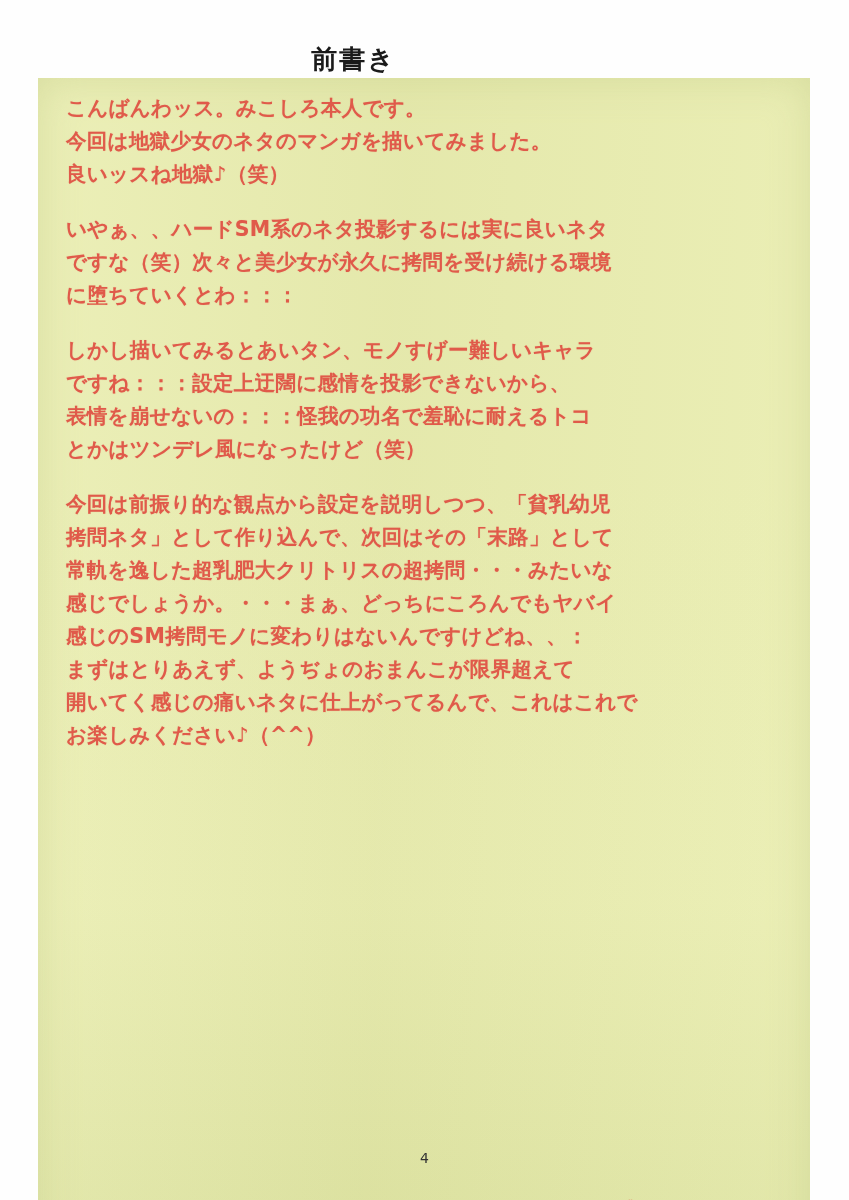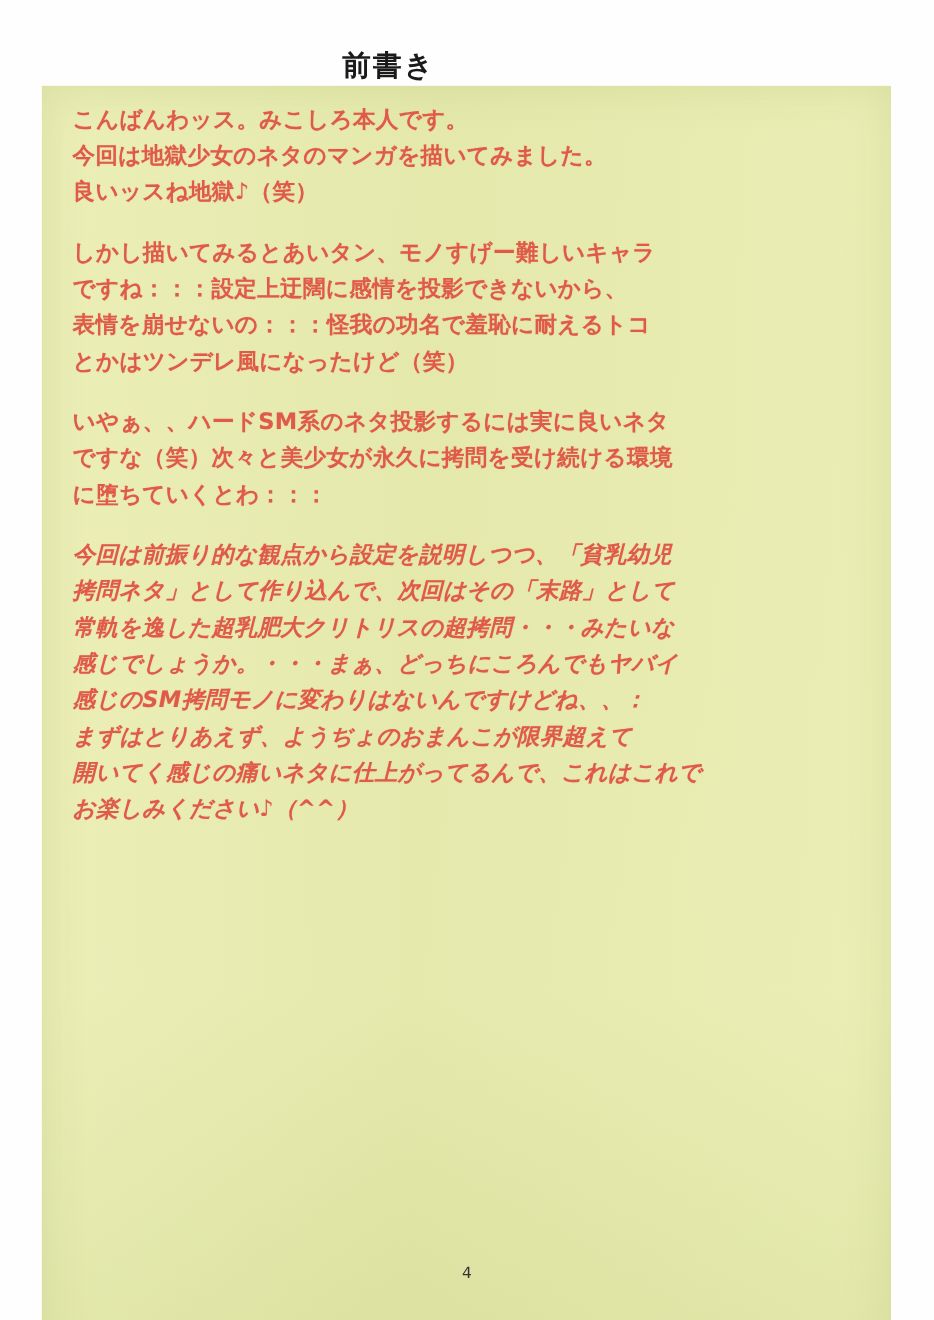--- a/index.html
+++ b/index.html
@@ -58,21 +58,20 @@
     white-space: pre-wrap;
     letter-spacing: 0.3px;
     text-shadow: 0 0 1px rgba(224,90,74,0.35);
     font-family: "DejaVu Sans", "Liberation Sans", sans-serif;
   }
   .para {
     margin: 0 0 22px 0;
   }
   .para.last {
     margin-bottom: 0;
-    font-style: italic;
   }
   .signature {
     position: absolute;
     left: 120px;
     bottom: 22px;
     color: #e05a4a;
     font-weight: bold;
     font-size: 30px;
     letter-spacing: 3px;
     white-space: pre;
@@ -94,27 +93,27 @@
 
 <div class="page">
 
   <div class="page-title">前書き</div>
 
   <div class="afterword-panel">
     <div class="panel-inner">
       <p class="body-text para">こんばんわッス。みこしろ本人です。
 今回は地獄少女のネタのマンガを描いてみました。
 良いッスね地獄♪（笑）</p>
+      <p class="body-text para">いやぁ、、ハードSM系のネタ投影するには実に良いネタ
+ですな（笑）次々と美少女が永久に拷問を受け続ける環境
+に堕ちていくとわ：：：</p>
       <p class="body-text para">しかし描いてみるとあいタン、モノすげー難しいキャラ
 ですね：：：設定上迂闊に感情を投影できないから、
 表情を崩せないの：：：怪我の功名で羞恥に耐えるトコ
 とかはツンデレ風になったけど（笑）</p>
-      <p class="body-text para">いやぁ、、ハードSM系のネタ投影するには実に良いネタ
-ですな（笑）次々と美少女が永久に拷問を受け続ける環境
-に堕ちていくとわ：：：</p>
       <p class="body-text para last">今回は前振り的な観点から設定を説明しつつ、「貧乳幼児
 拷問ネタ」として作り込んで、次回はその「末路」として
 常軌を逸した超乳肥大クリトリスの超拷問・・・みたいな
 感じでしょうか。・・・まぁ、どっちにころんでもヤバイ
 感じのSM拷問モノに変わりはないんですけどね、、：
 まずはとりあえず、ようぢょのおまんこが限界超えて
 開いてく感じの痛いネタに仕上がってるんで、これはこれで
 お楽しみください♪（^^）</p>
     </div>
     <div class="signature">2006・12・31　　みこしろ本人</div>

